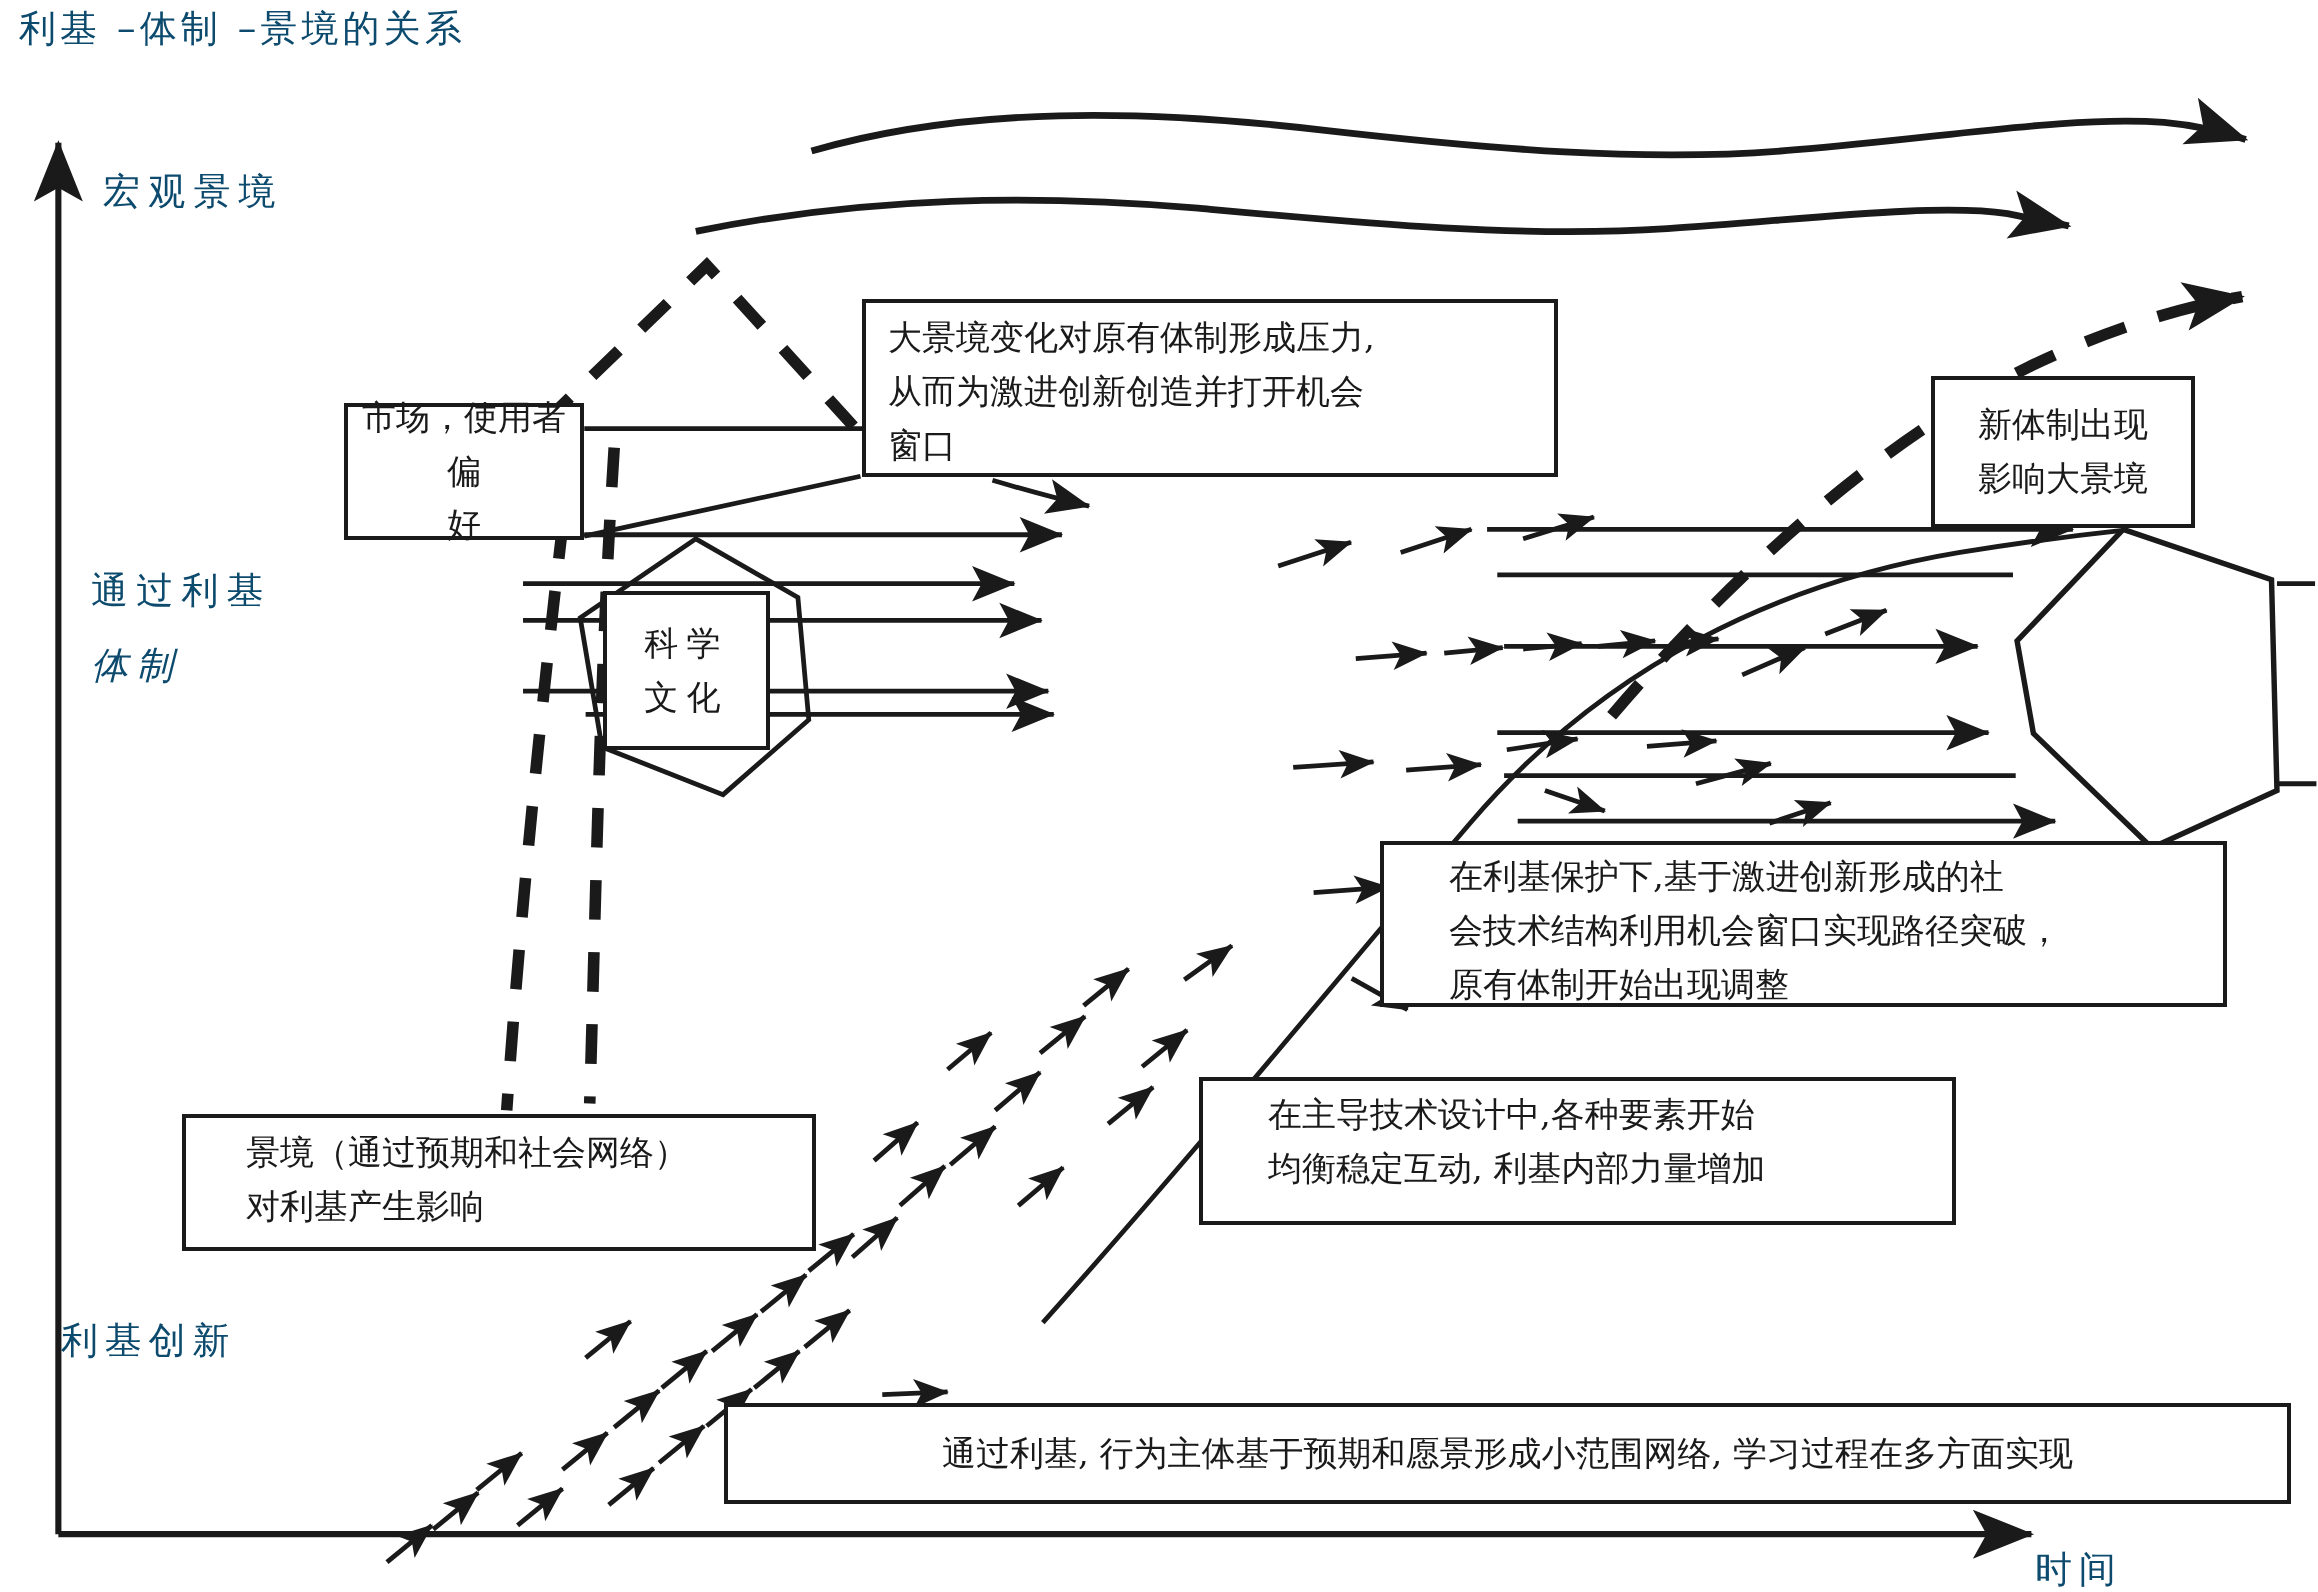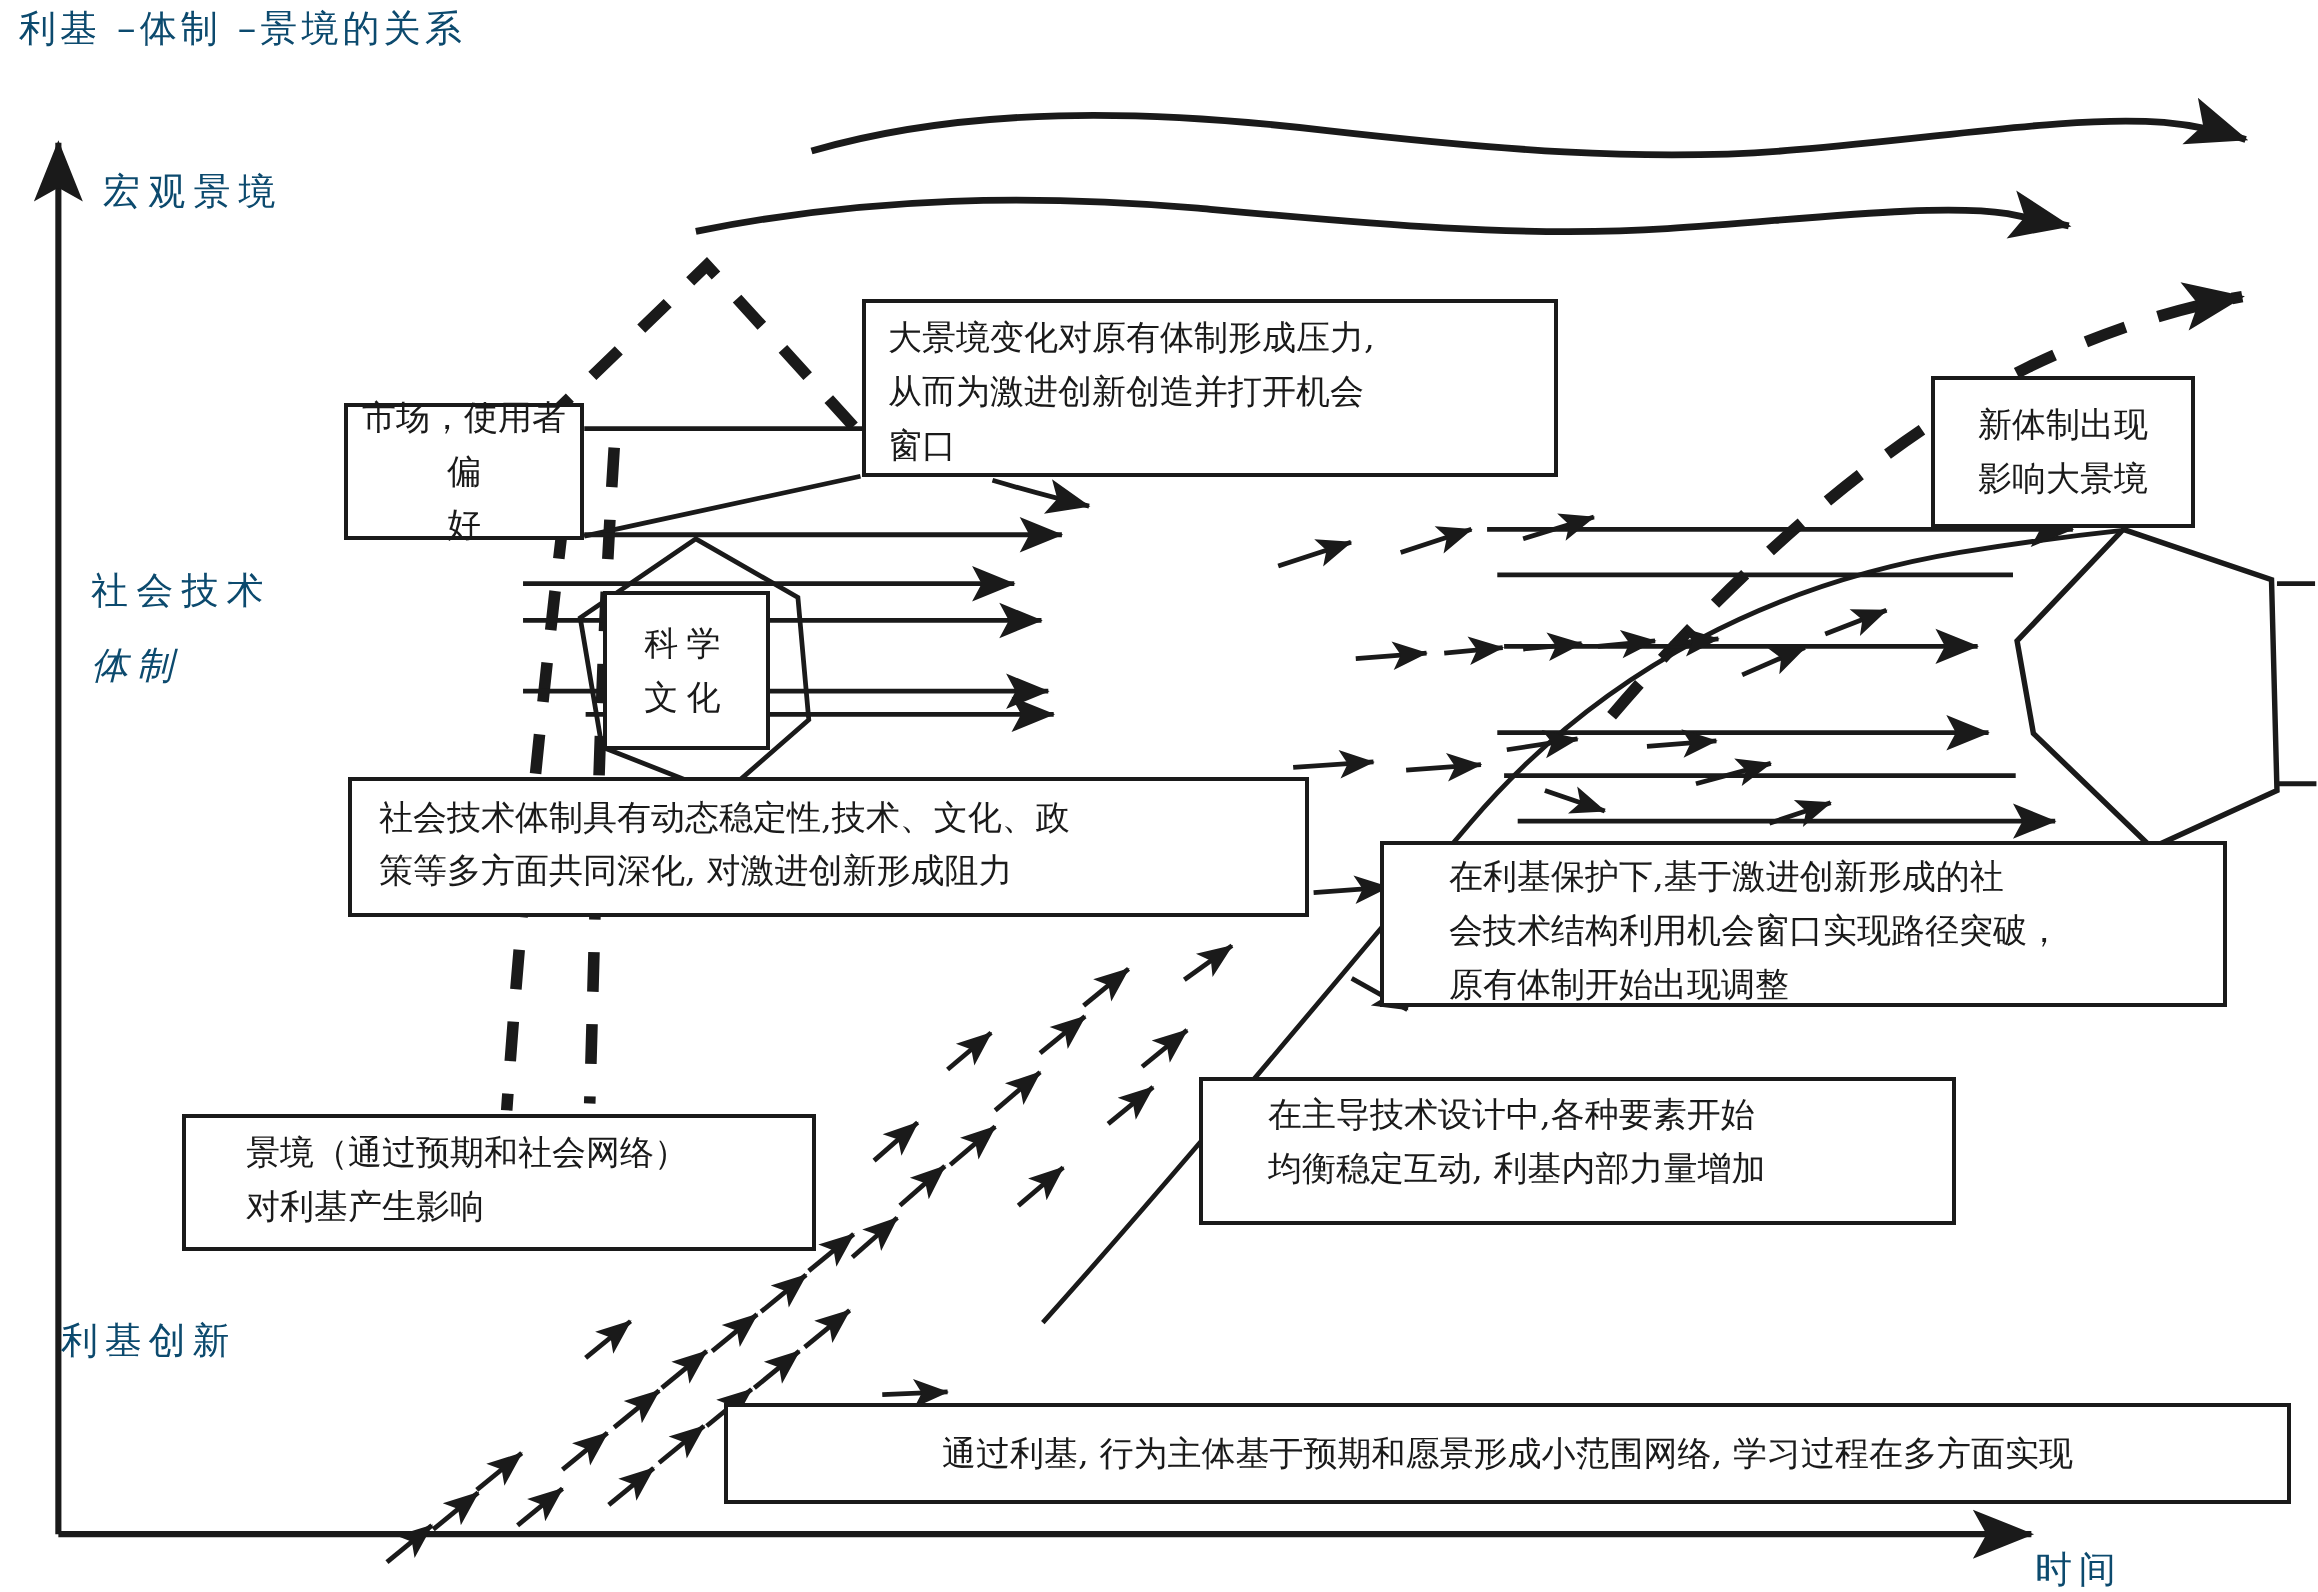--- a/index.html
+++ b/index.html
@@ -154,39 +154,36 @@
     <line x1="1182" y1="1980" x2="1248" y2="1926" marker-end="url(#mkSmall)"></line>
     <line x1="1188" y1="1868" x2="1254" y2="1814" marker-end="url(#mkSmall)"></line>
     <line x1="860" y1="1996" x2="926" y2="1942" marker-end="url(#mkSmall)"></line>
     <line x1="1296" y1="2050" x2="1392" y2="2046" marker-end="url(#mkSmall)"></line>
     <line x1="1214" y1="2122" x2="1310" y2="2118" marker-end="url(#mkSmall)"></line>
   </g>
 </svg>
 
 <div class="lbl title">利基 –体制 –景境的关系</div>
 <div class="lbl lbl-landscape">宏观景境</div>
-<div class="lbl lbl-regime1">社会技术</div>
+<div class="lbl lbl-regime1">通过利基</div>
 <div class="lbl lbl-regime2">体制</div>
 <div class="lbl lbl-niche">利基创新</div>
 <div class="lbl lbl-time">时间</div>
 
 <div class="dbox center b-market">
       <div>市场，使用者偏<br>好</div>
     </div>
 <div class="dbox center b-science">
       <div>科学<br>文化</div>
     </div>
 <div class="dbox b-pressure">
       <div>大景境变化对原有体制形成压力,<br>从而为激进创新创造并打开机会<br>窗口</div>
     </div>
 <div class="dbox center b-newregime">
       <div>新体制出现<br>影响大景境</div>
-    </div>
-<div class="dbox b-stability">
-      <div>社会技术体制具有动态稳定性,技术、文化、政<br>策等多方面共同深化, 对激进创新形成阻力</div>
     </div>
 <div class="dbox b-breakthrough">
       <div>在利基保护下,基于激进创新形成的社<br>会技术结构利用机会窗口实现路径突破，<br>原有体制开始出现调整</div>
     </div>
 <div class="dbox b-landniche">
       <div>景境（通过预期和社会网络）<br>对利基产生影响</div>
     </div>
 <div class="dbox b-dominant">
       <div>在主导技术设计中,各种要素开始<br>均衡稳定互动, 利基内部力量增加</div>
     </div>

